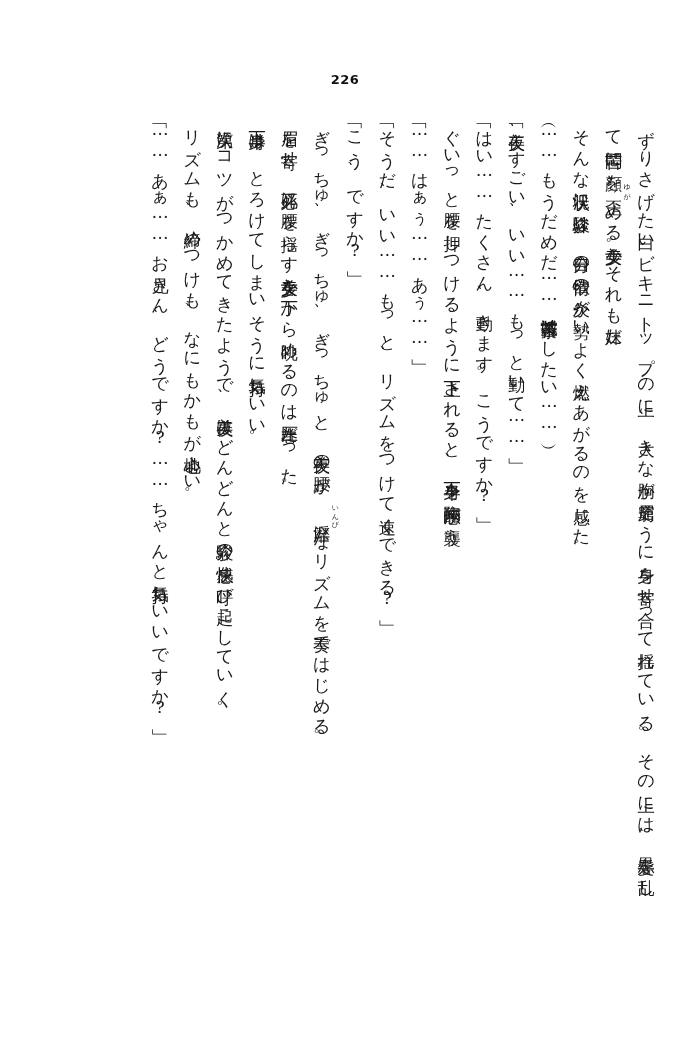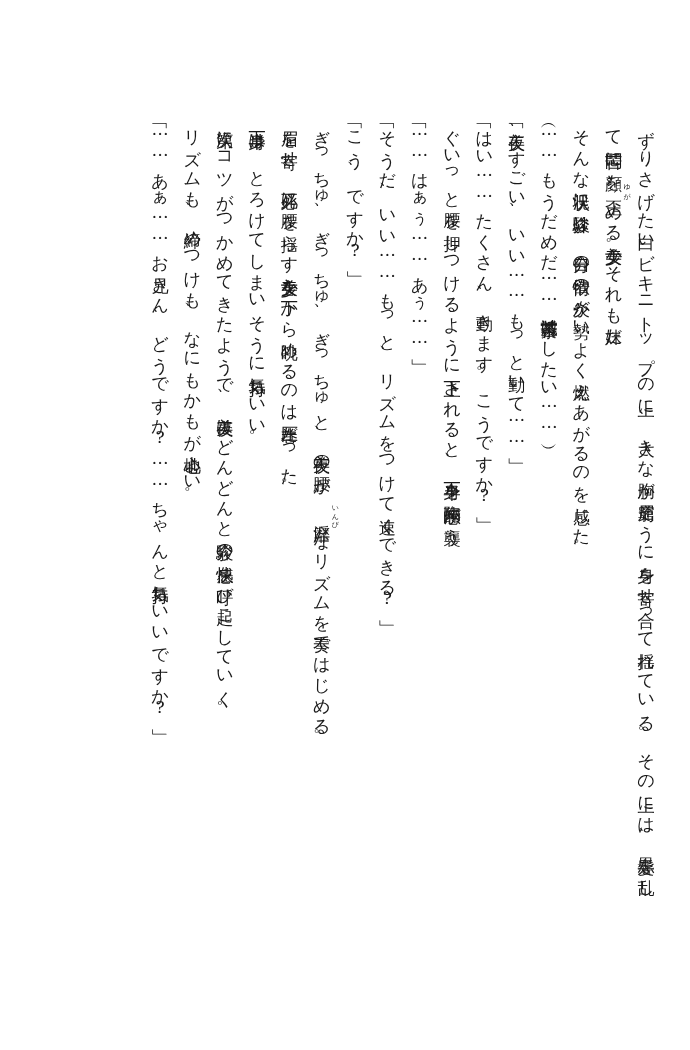--- a/index.html
+++ b/index.html
@@ -54,20 +54,21 @@
     font-size: 7px;
     letter-spacing: 0;
     line-height: 1;
   }
 </style>
 </head>
 <body>
 
 <div class="page">
 
+  <div class="page-number">226</div>
 
   <div class="body-text">
     <p>ずりさげた白いビキニトップの上に、大きな胸が窮屈そうに身を寄せ合って揺れている。その上には、黒髪を乱して苦悶に顔を<ruby>歪<rt>ゆが</rt></ruby>める美少女。それも妹だ。</p>
     <p>そんな状況に駿介は、自分の情欲の炎が勢いよく燃えあがるのを感じた。</p>
     <p>（……もうだめだ……滅茶苦茶にしたい……）</p>
     <p>「美夜、すごい、いい……もっと動いて……」</p>
     <p>「はい……たくさん、動きます。こうですか?」</p>
     <p>ぐいっと腰を押しつけるように上下されると、下半身を陶酔感が襲う。</p>
     <p>「……はぁぅ……あぅ……」</p>
     <p>「そうだ、いい……もっと、リズムをつけて速くできる?」</p>

